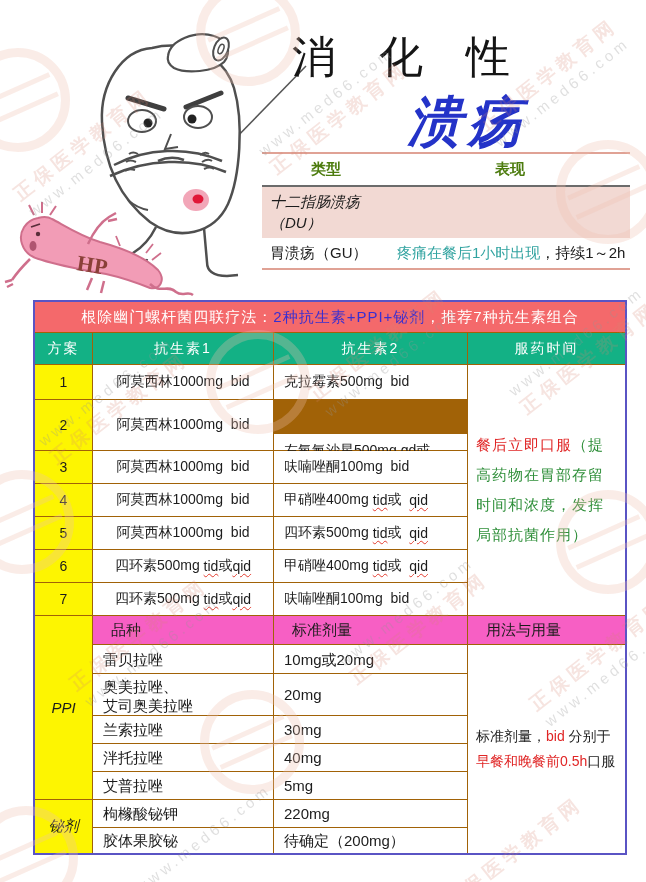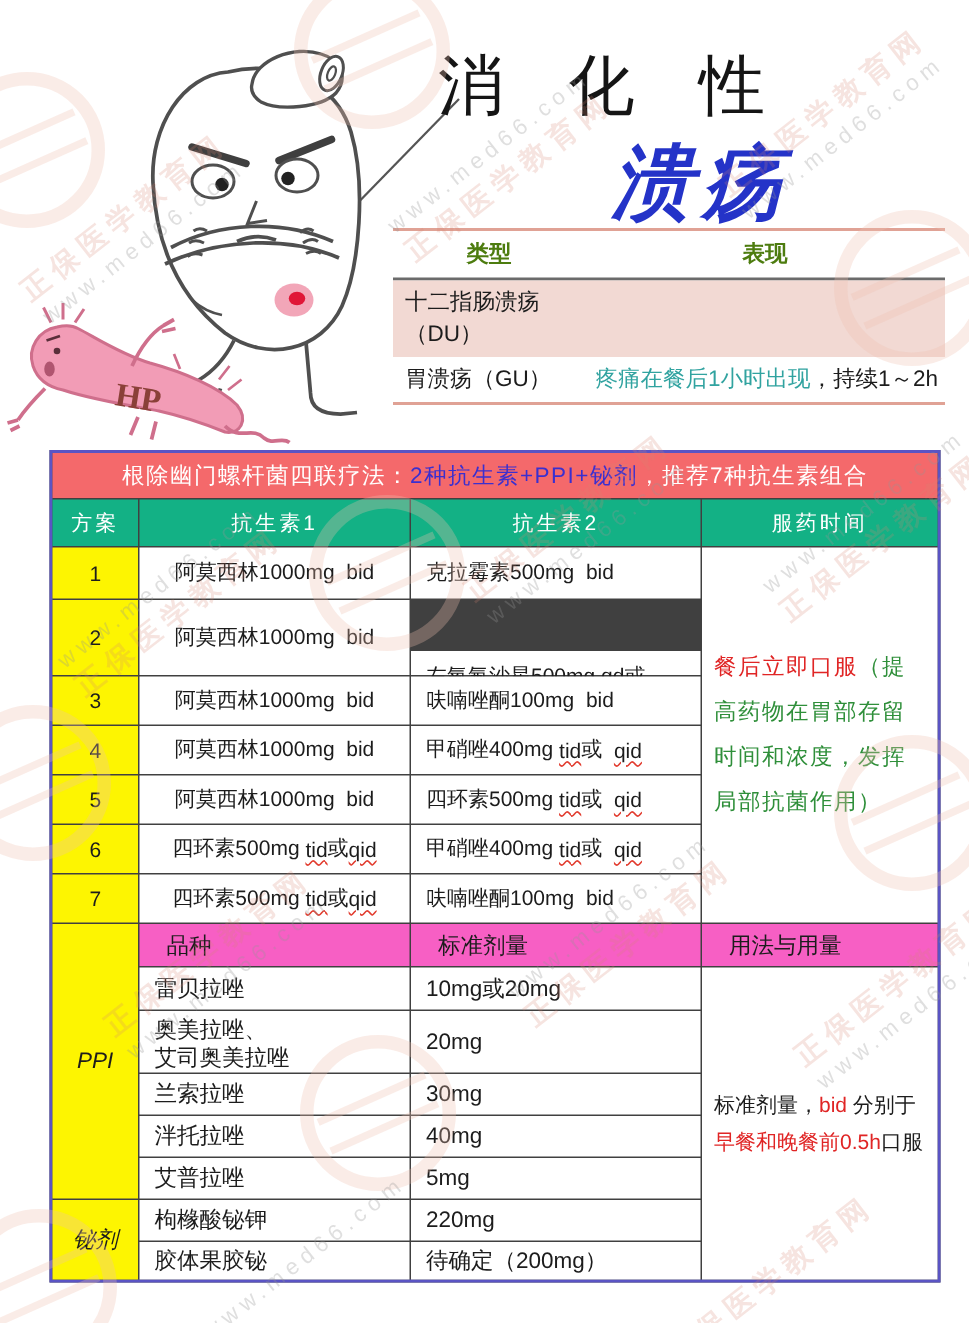--- a/index.html
+++ b/index.html
@@ -26,31 +26,31 @@
   .cartoon{position:absolute;left:0;top:22px;z-index:2;}
 
   
   .ulcer{position:absolute;left:262px;top:152px;width:368px;z-index:2;
          border-top:2px solid #e0a295;border-bottom:2px solid #e0a295;font-size:15px;}
   .u-head{display:flex;height:31px;align-items:center;border-bottom:2px solid #6b6b6b;}
   .u-head div{font-weight:bold;color:#4d7c0f;text-align:center;font-family:Liberation Serif, serif;}
   .u-h1{width:128px;}
   .u-h2{width:240px;}
   .u-row{display:flex;line-height:21px;padding:4px 0 5px 0;}
-  .u-row.pink{background:#f2d9d3;}
+  .u-row.pink{background:#f2d9d3;font-style:italic;}
   .u-c1{width:120px;padding-left:8px;}
   .u-c2{width:233px;padding-left:7px;}
   .teal{color:#31a3a0;}
 
   
   .therapy{position:absolute;left:33px;top:300px;z-index:2;
            display:grid;
            grid-template-columns:57px 180px 193px 157px;
            grid-template-rows:30px 31px 34px 50px 32px 32px 32px 32px 32px 28px 28px 41px 27px 27px 27px 27px 25px;
-           gap:1px;background:#404040;border:2px solid #5a54c4;}
+           gap:1px;background:#a16207;border:2px solid #5a54c4;}
   .cell{background:#fff;display:flex;align-items:center;font-size:14px;white-space:pre-wrap;}
   .tbar{background:#f4696b;color:#fff;justify-content:center;font-size:15px;letter-spacing:1px;}
   .tbar .hl{color:#3a2fd0;}
   .ghead{background:#13b185;color:#fff;justify-content:center;font-size:14px;letter-spacing:2px;}
   .ynum{background:#fdf501;justify-content:center;}
   .acenter{justify-content:center;}
   .aleft{padding-left:10px;}
   .timing{flex-direction:column;justify-content:center;padding:0 8px;font-size:15px;
           line-height:30px;letter-spacing:1px;display:flex;}
   .timing .red{color:#e02525;}

